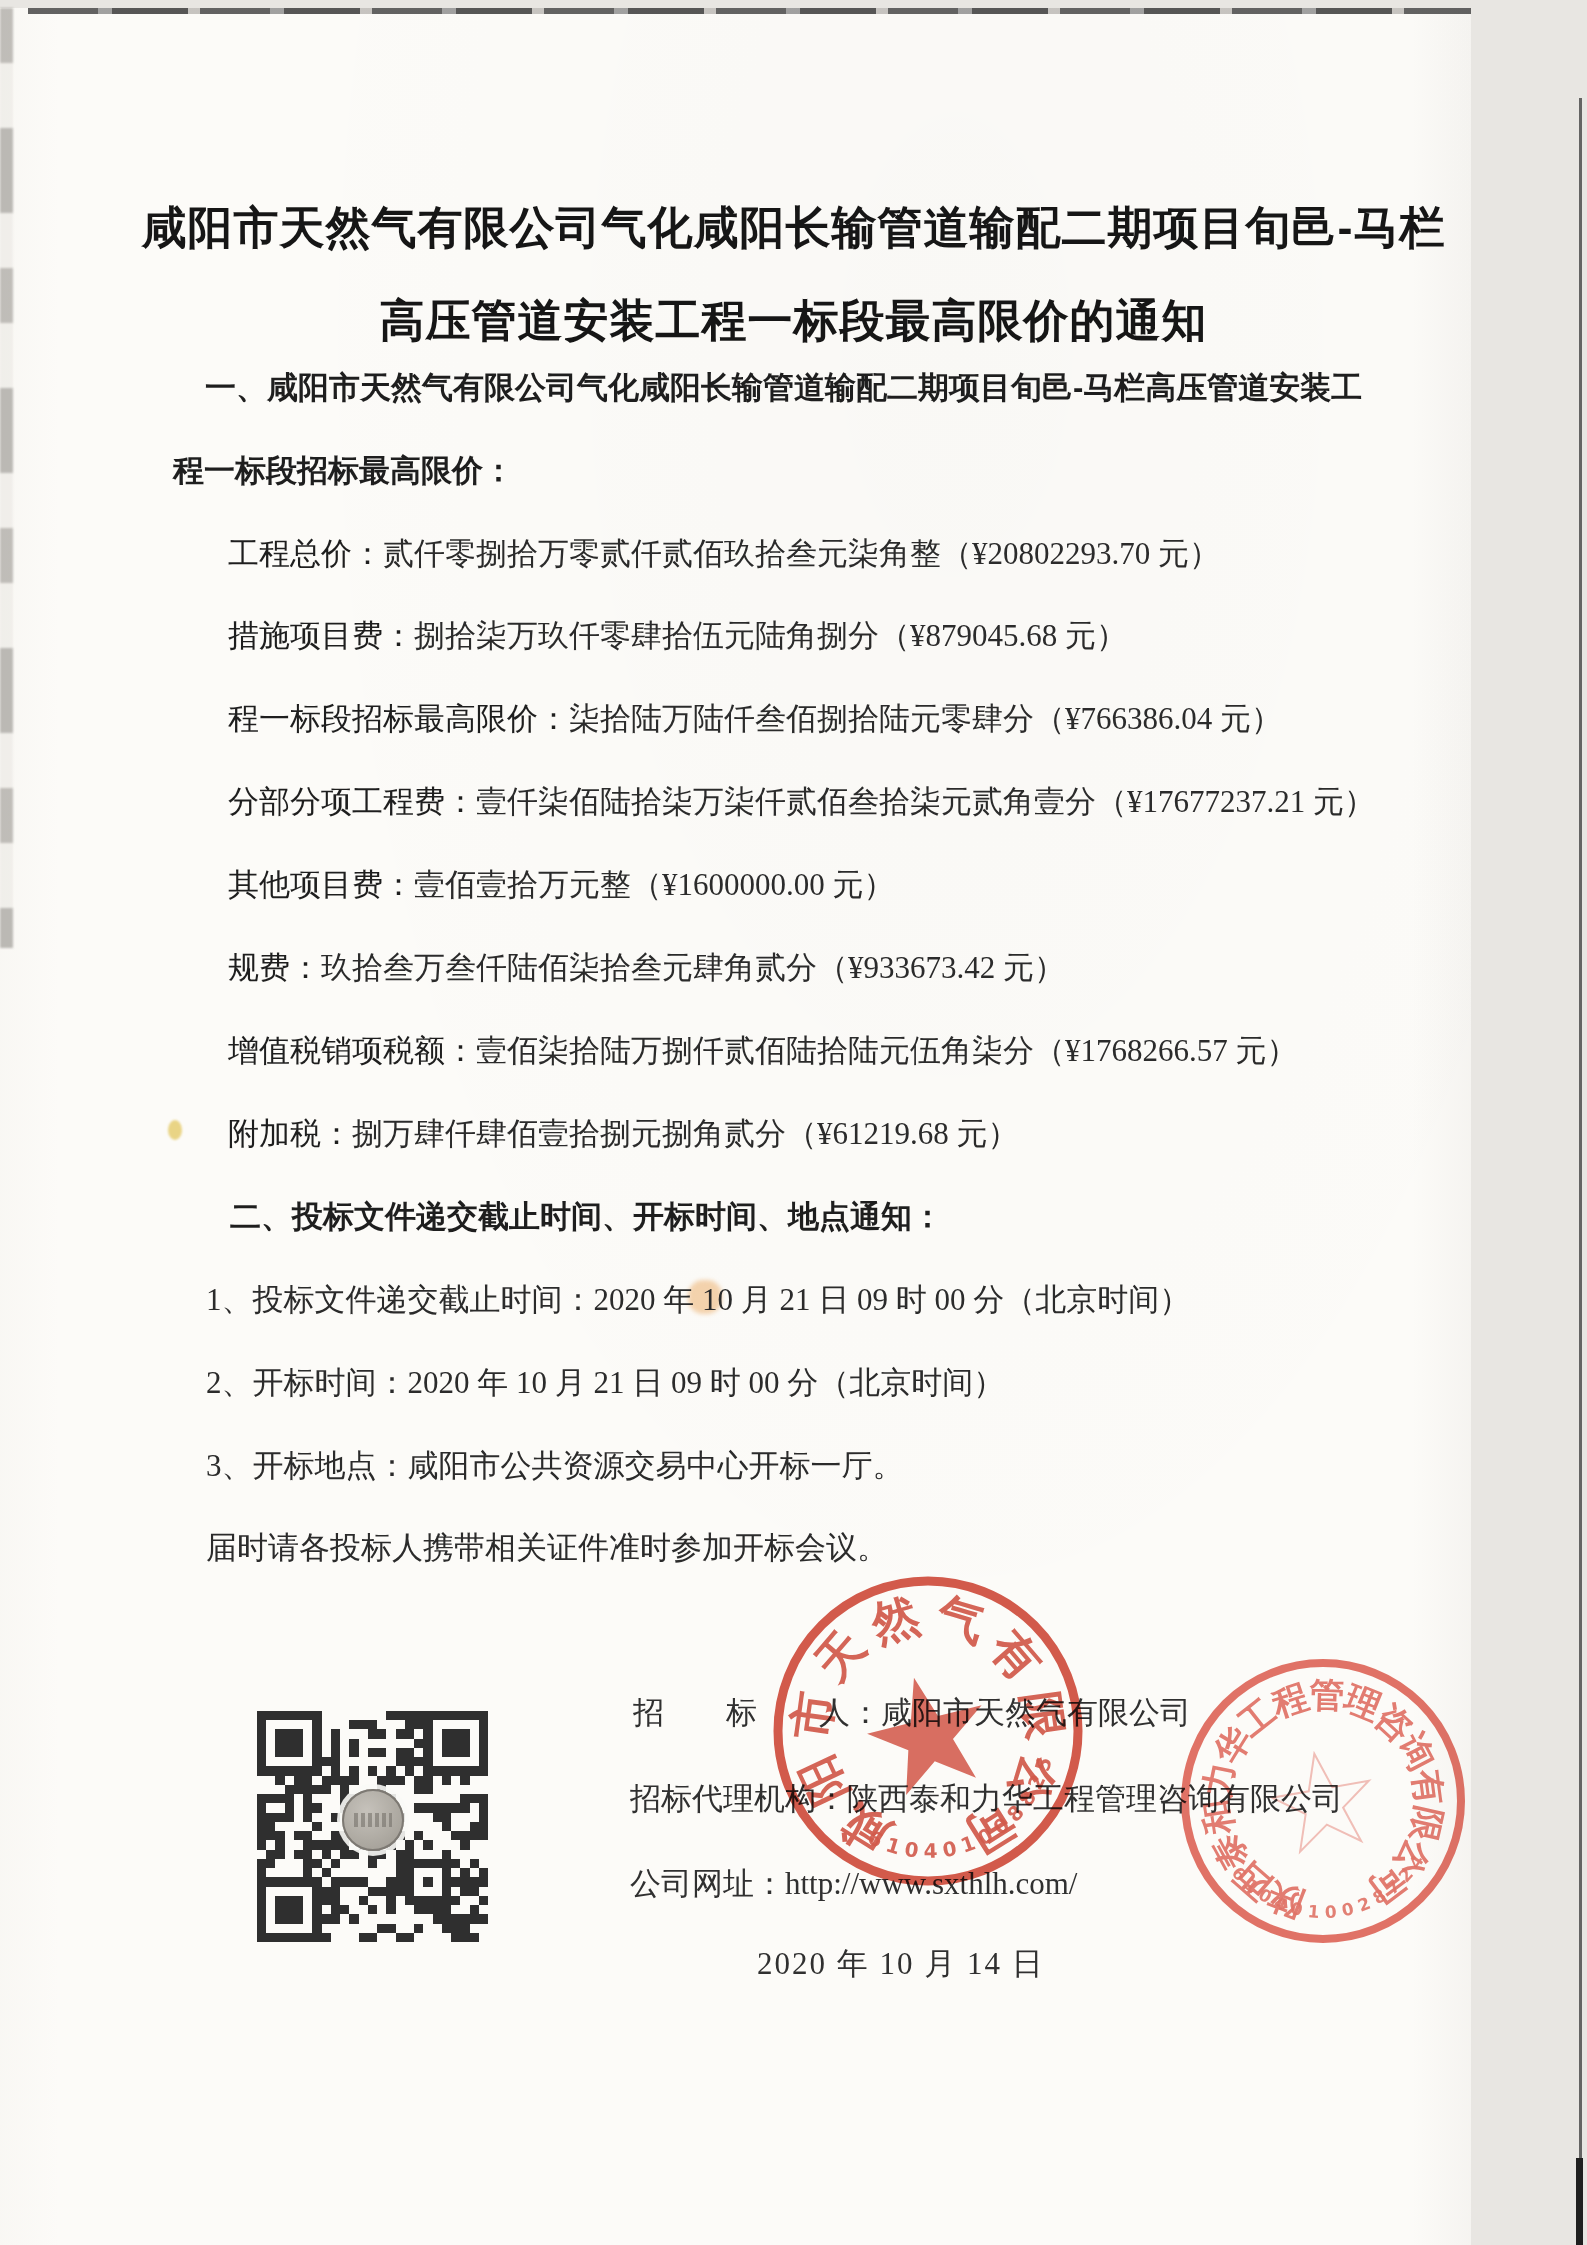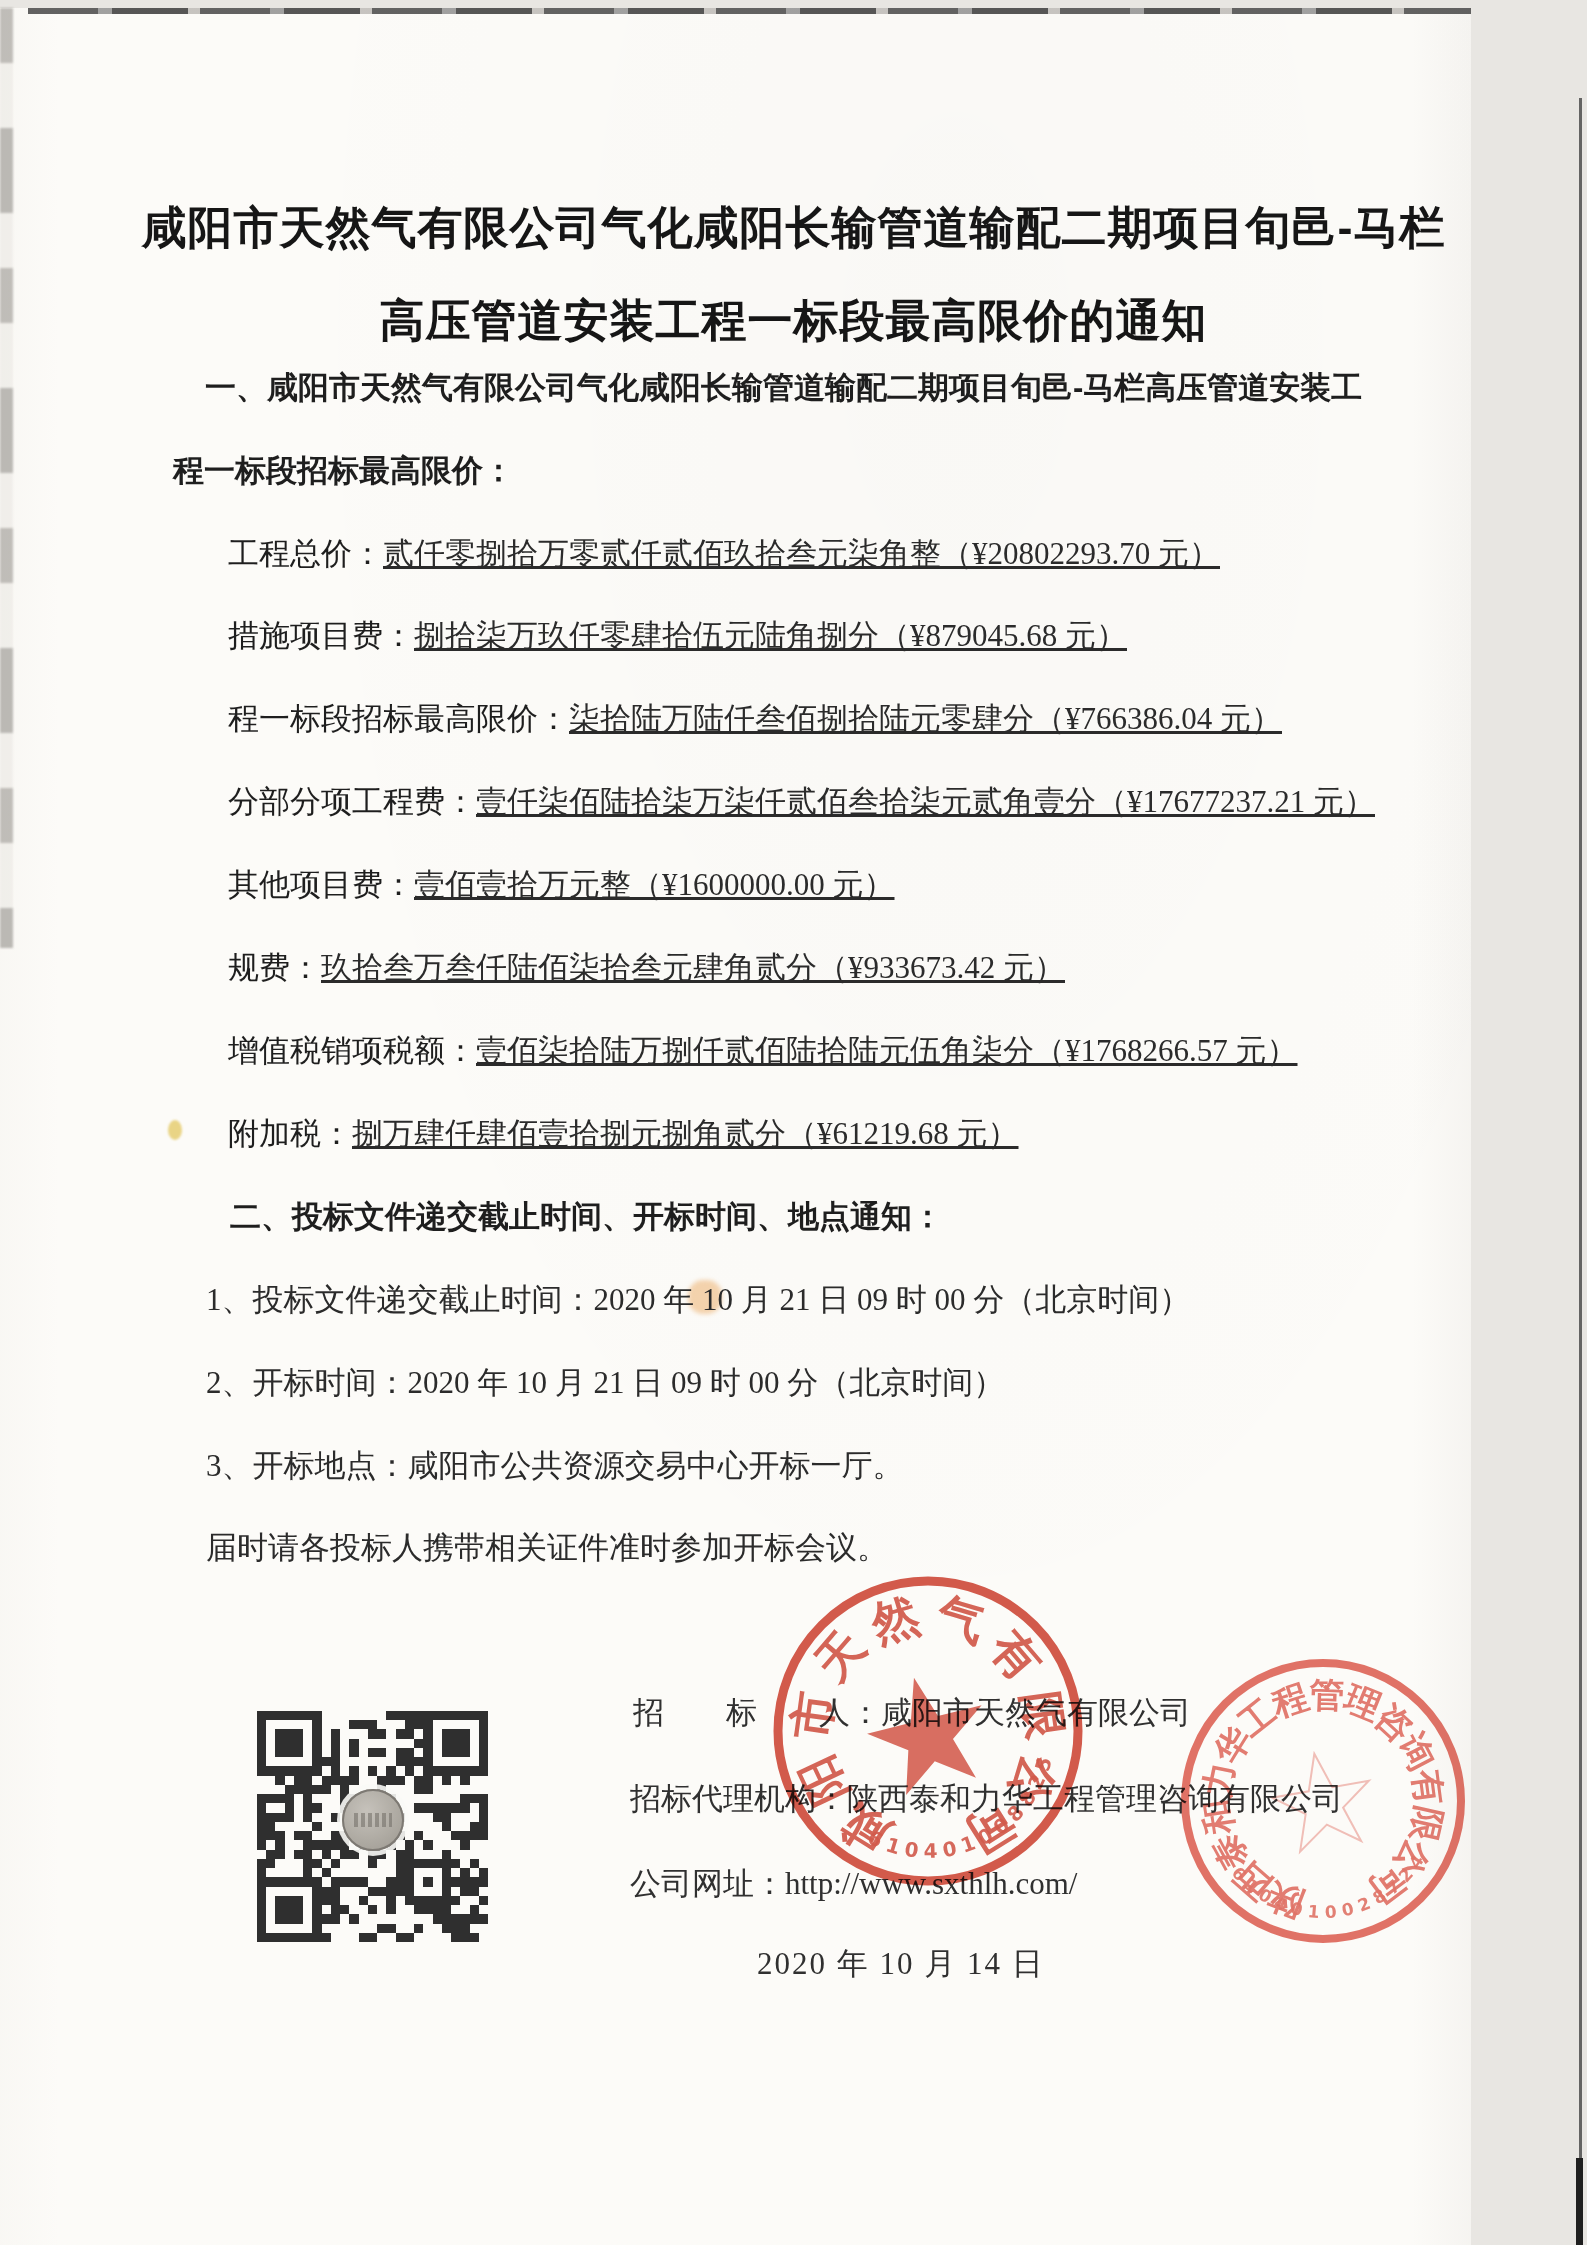--- a/index.html
+++ b/index.html
@@ -13,21 +13,21 @@
     font-family:"Liberation Serif","DejaVu Serif",serif;
     color:#2b2b2b;
     margin-top:8px;
   }
   .line{position:absolute;white-space:nowrap;font-size:31px;line-height:1.15;text-align:right;}
   .title-line{position:absolute;left:0;width:1587px;text-align:center;
     font-family:"Liberation Sans","DejaVu Sans",sans-serif;font-weight:700;
     font-size:45px;color:#161616;letter-spacing:1px;}
   .bold-cjk{font-family:"Liberation Sans","DejaVu Sans",sans-serif;font-weight:700;color:#1e1e1e;}
   .price .lbl{font-family:"Liberation Sans","DejaVu Sans",sans-serif;font-weight:400;color:#1e1e1e;}
-  .price .val{color:#2b2b2b;text-decoration:underline;}
+  .price .val{color:#2b2b2b;}
   .footer-line{color:#303030;}
   
   .artifact{position:absolute;pointer-events:none;}
   .top-strip{left:28px;top:0;right:0;height:6px;opacity:.8;
     background:repeating-linear-gradient(90deg,#3c3c3c 0 70px,#8a8a8a 70px 84px,#2d2d2d 84px 160px,#b9b6b2 160px 172px);}
   .left-strip{left:0;top:0;width:13px;height:940px;opacity:.75;
     background:repeating-linear-gradient(180deg,rgba(110,104,98,.55) 0 55px,rgba(205,200,193,.25) 55px 120px,rgba(85,80,75,.5) 120px 205px,rgba(190,185,178,.2) 205px 260px);
     filter:blur(1px);}
   .right-line{left:1579px;top:90px;width:3px;height:2155px;background:#4c4c4c;opacity:.85;}
   .right-line-bottom{left:1576px;top:2150px;width:7px;height:95px;background:#1f1f1f;}

